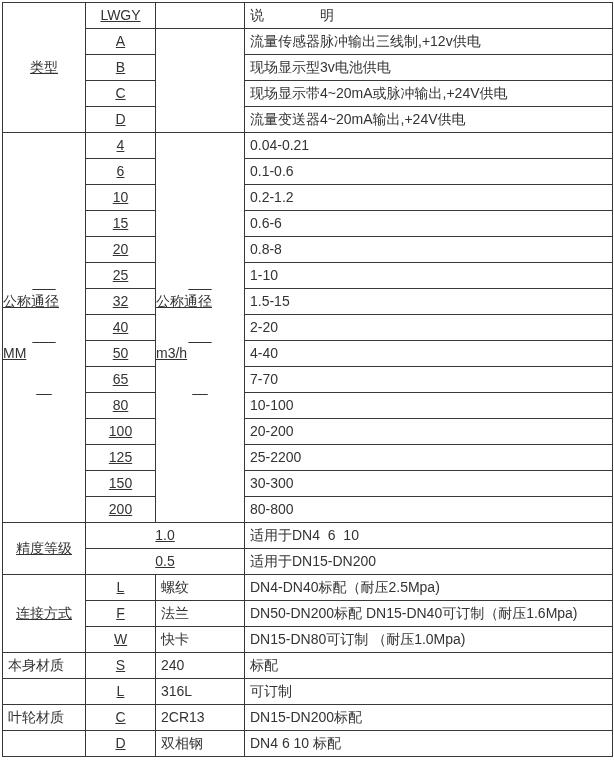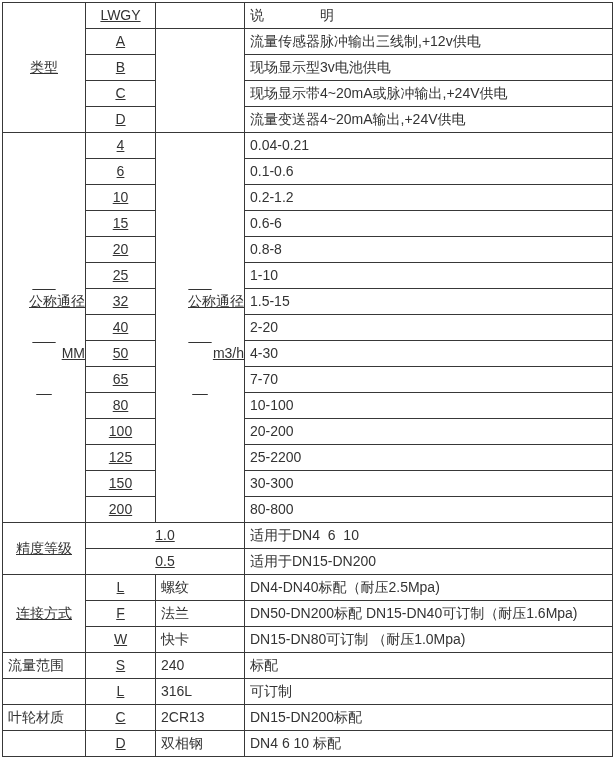--- a/index.html
+++ b/index.html
@@ -27,21 +27,21 @@
     text-align: left;
     padding: 0 0 0 5px;
     overflow: hidden;
     line-height: 1.25;
   }
   td.c {
     text-align: center;
     padding: 0;
     text-decoration: underline;
   }
-  td.twoline span { display: block; text-align: right; }
+  td.twoline span { display: block; text-align: left; }
 </style>
 </head>
 <body>
 
 <table class="spec">
   <colgroup>
     <col style="width:83px">
     <col style="width:70px">
     <col style="width:89px">
     <col style="width:368px">
@@ -107,21 +107,21 @@
   <tr>
     <td class="c">32</td>
     <td>1.5-15</td>
   </tr>
   <tr>
     <td class="c">40</td>
     <td>2-20</td>
   </tr>
   <tr>
     <td class="c">50</td>
-    <td>4-30</td>
+    <td>4-40</td>
   </tr>
   <tr>
     <td class="c">65</td>
     <td>7-70</td>
   </tr>
   <tr>
     <td class="c">80</td>
     <td>10-100</td>
   </tr>
   <tr>
@@ -162,21 +162,21 @@
     <td>法兰</td>
     <td>DN50-DN200标配 DN15-DN40可订制（耐压1.6Mpa)</td>
   </tr>
   <tr>
     <td class="c">W</td>
     <td>快卡</td>
     <td>DN15-DN80可订制 （耐压1.0Mpa)</td>
   </tr>
 
   <tr>
-    <td>流量范围</td>
+    <td>本身材质</td>
     <td class="c">S</td>
     <td>240</td>
     <td>标配</td>
   </tr>
   <tr>
     <td></td>
     <td class="c">L</td>
     <td>316L</td>
     <td>可订制</td>
   </tr>

